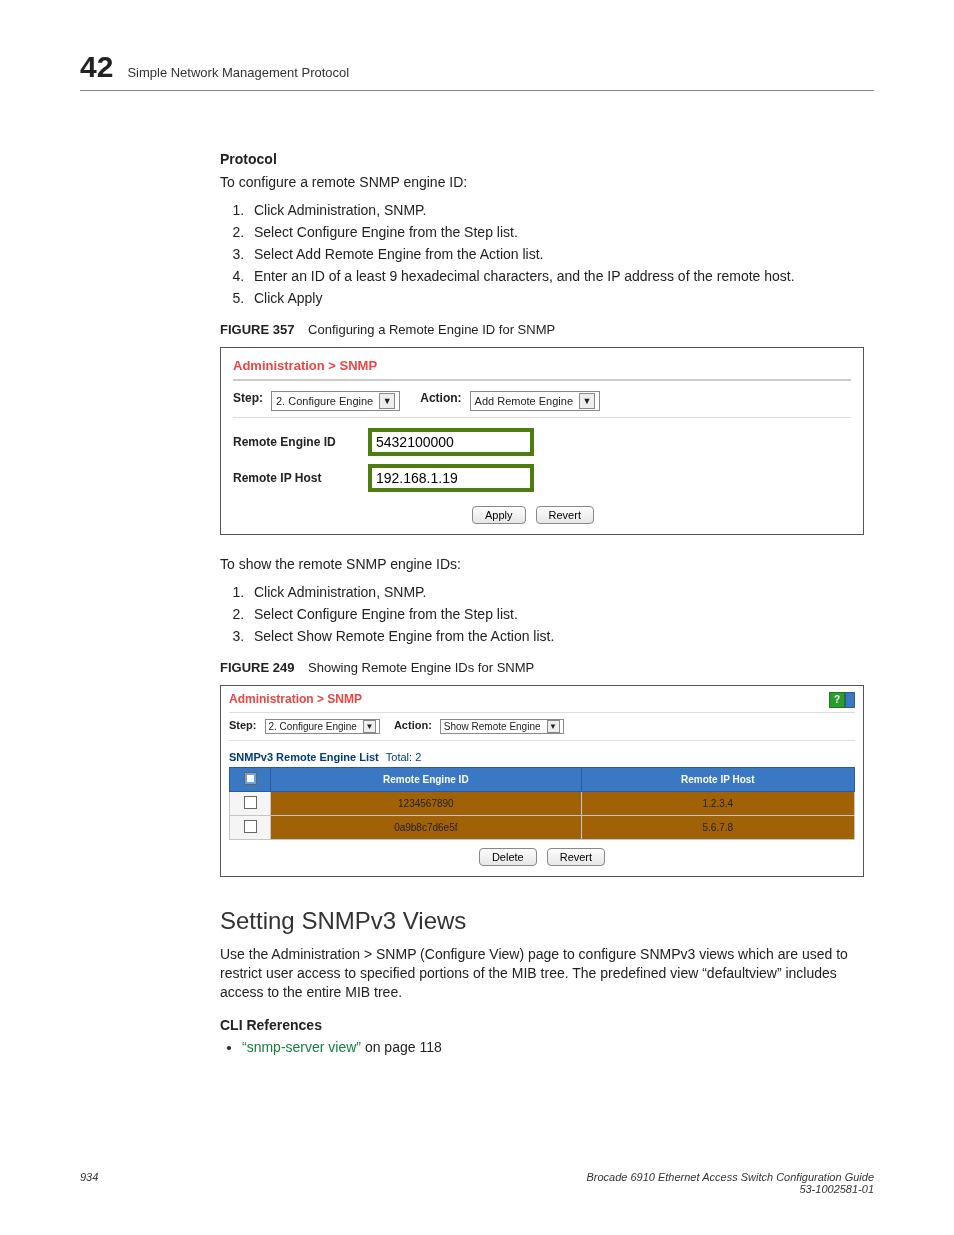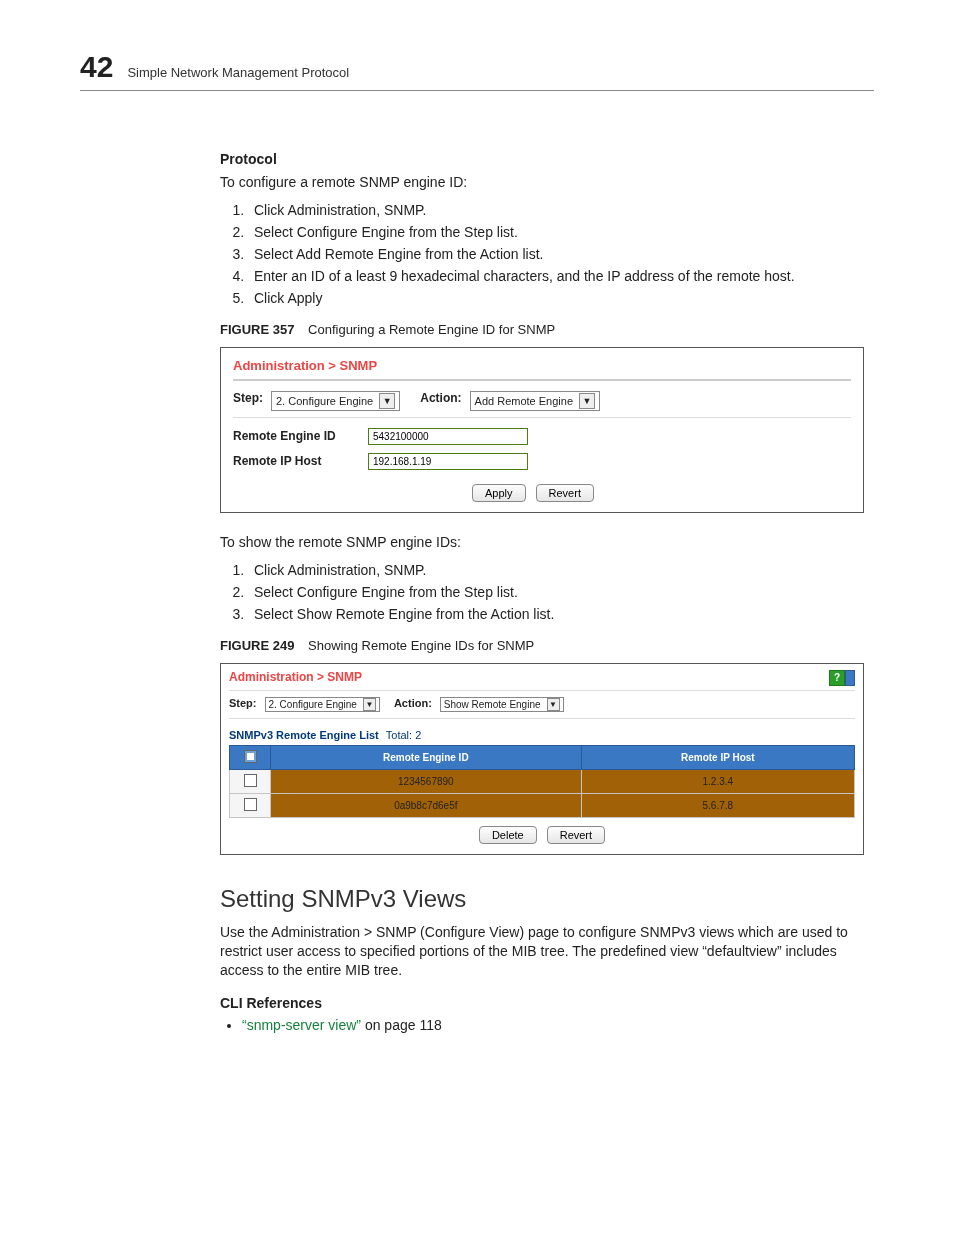--- a/index.html
+++ b/index.html
@@ -86,23 +86,23 @@
     font-size: 9px;
   }
   .field-row {
     display: flex;
     align-items: center;
     margin: 8px 0;
     font-size: 12px;
   }
   .field-row .flabel { width: 135px; font-weight: bold; }
   .text-input {
-    border: 1px solid #4d7c0f;
+    border: 4px solid #4d7c0f;
     padding: 2px 4px;
-    font-size: 10px;
+    font-size: 14px;
     width: 150px;
     font-family: Arial, sans-serif;
   }
   .btn-row {
     display: flex;
     gap: 10px;
     justify-content: center;
     margin-top: 14px;
     margin-left: 200px;
     width: 200px;
@@ -342,14 +342,21 @@
 
     <div class="h-interface" style="margin-top:16px">CLI References</div>
     <ul class="bullets">
       <li>
         <a class="link">“snmp-server view”</a><span> on page 118</span>
       </li>
     </ul>
 
   </div>
 
+  <div class="footer">
+    <span>934</span>
+    <span class="right">
+      <span>Brocade 6910 Ethernet Access Switch Configuration Guide</span><br>
+      <span>53-1002581-01</span>
+    </span>
+  </div>
 
 </div>
 
 </body></html>

